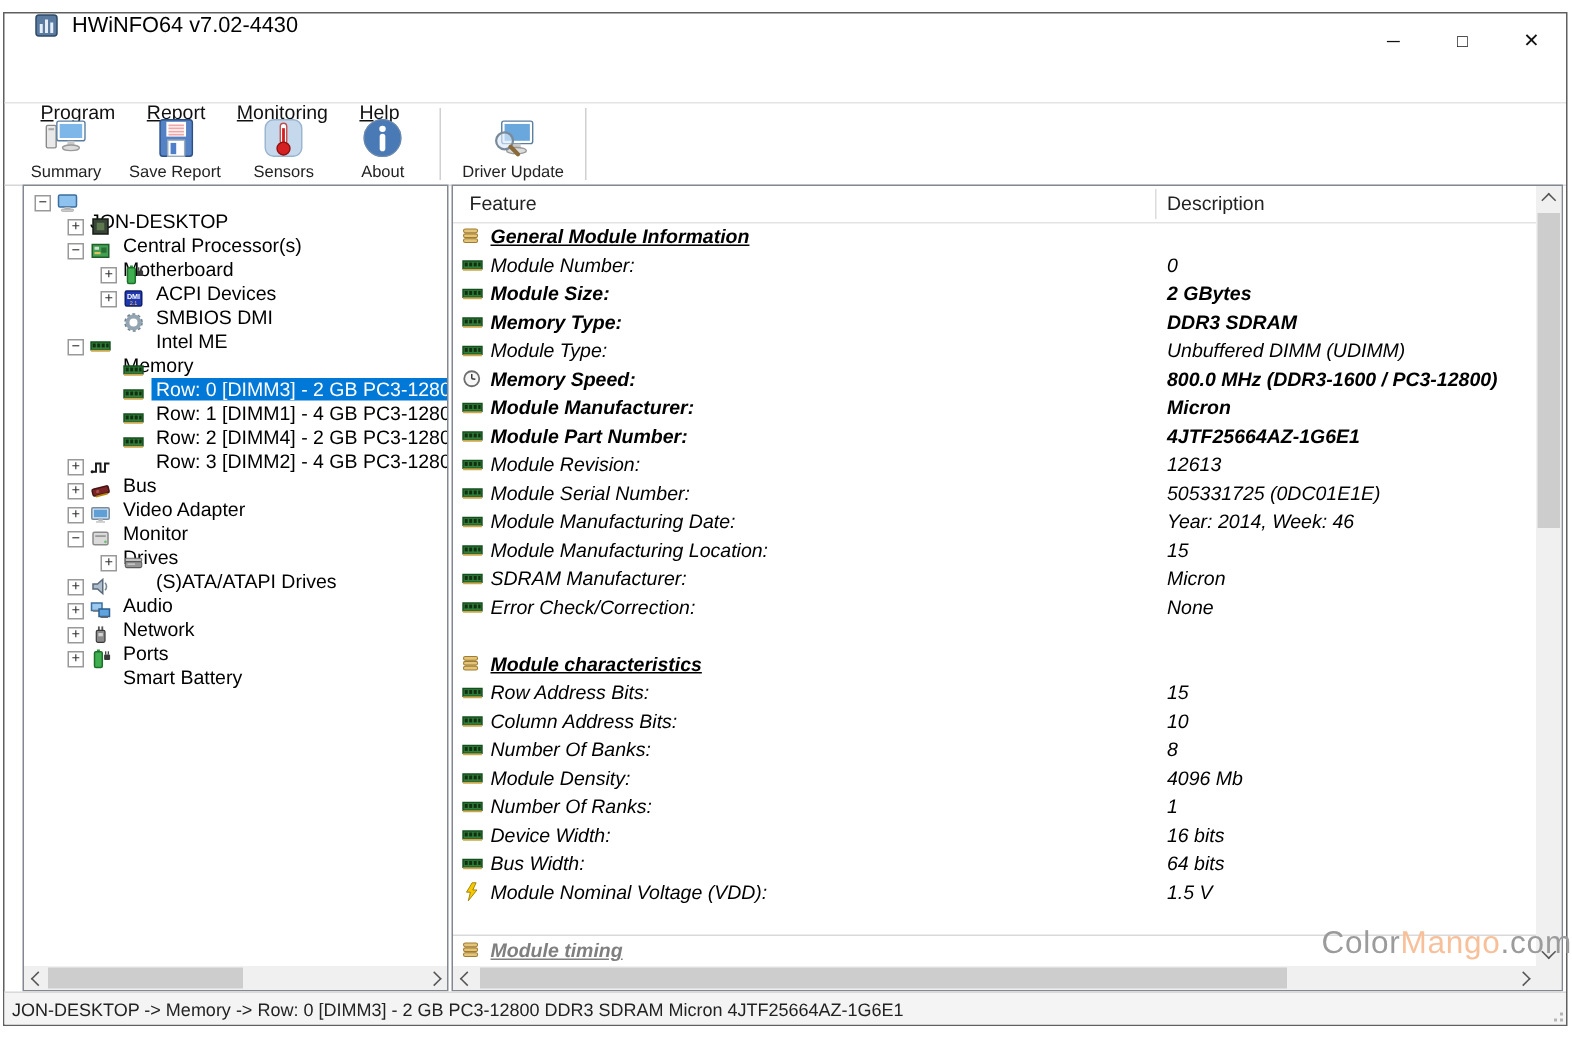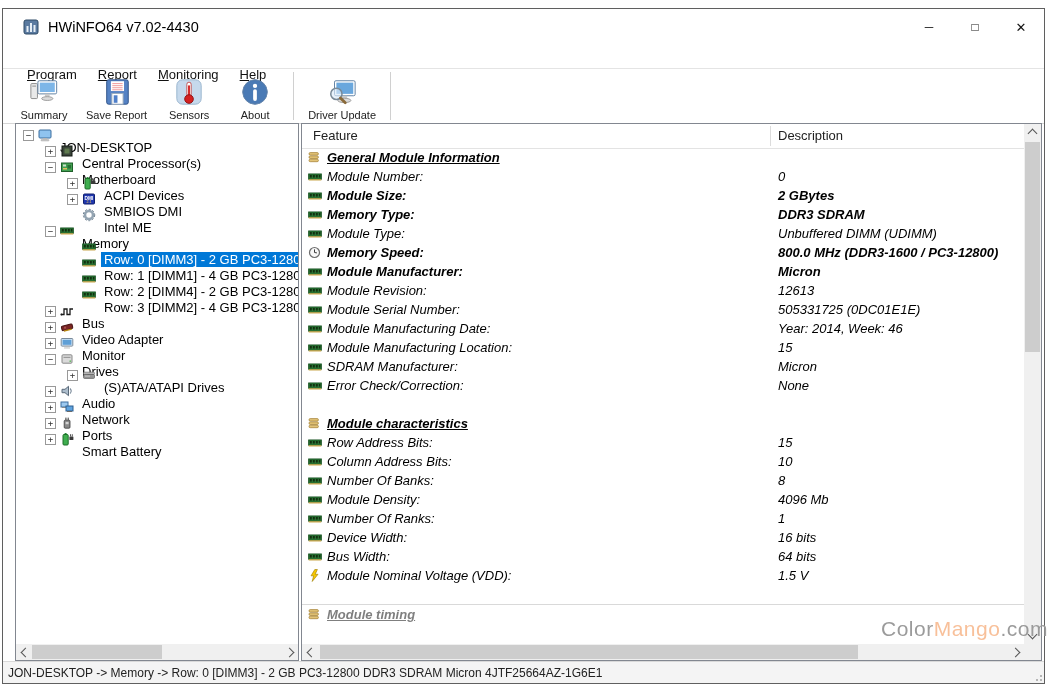--- a/index.html
+++ b/index.html
@@ -6,21 +6,21 @@
   body{
     width:1048px;height:698px;position:relative;background:#ffffff;
     font-family:"Liberation Sans","DejaVu Sans",sans-serif;
     -webkit-font-smoothing:antialiased;overflow:hidden;
   }
   .window{
     position:absolute;left:2px;top:8px;width:1043px;height:676px;
     background:#fff;border:1px solid #5f5f5f;box-sizing:border-box;
   }
   
-  .titlebar{height:36px;display:flex;align-items:center;padding-left:20px;position:relative;}
+  .titlebar{height:36px;display:flex;align-items:flex-start;padding-left:20px;position:relative;}
   .titlebar .app-ic{width:16px;height:16px;display:inline-flex;}
   .titlebar .title{font-size:14.5px;color:#000;margin-left:9px;}
   .win-controls{position:absolute;right:0;top:0;height:36px;display:flex;}
   .win-btn{width:46px;height:36px;display:flex;align-items:center;justify-content:center;
     font-size:12px;color:#111;cursor:default;}
   .win-btn.close{font-size:13px;}
   
   .menubar{height:23px;display:flex;align-items:center;padding-left:17px;}
   .menu-item{font-size:13px;color:#111;padding:2px 7px;margin-right:7px;margin-top:36px;}
   .menu-item u{text-decoration:underline;}
@@ -531,20 +531,34 @@
               <rect x="1.8" y="5" width="2" height="2.6" fill="#12300f"></rect>
               <rect x="4.8" y="5" width="2" height="2.6" fill="#12300f"></rect>
               <rect x="7.8" y="5" width="2" height="2.6" fill="#12300f"></rect>
               <rect x="10.8" y="5" width="1.6" height="2.6" fill="#12300f"></rect>
               <rect x="0.7" y="9.2" width="12.6" height="1.3" fill="#caa84f"></rect>
             </svg>
           </span>
           <span class="d-label">Module Manufacturer:</span>
           <span class="d-value">Micron</span>
         </div>
+        <div class="d-row item bold">
+          <span class="d-ic">
+            <svg viewBox="0 0 14 14" width="14" height="14">
+              <rect x="0.7" y="4" width="12.6" height="5.2" fill="#2f7d3a" stroke="#14501e"></rect>
+              <rect x="1.8" y="5" width="2" height="2.6" fill="#12300f"></rect>
+              <rect x="4.8" y="5" width="2" height="2.6" fill="#12300f"></rect>
+              <rect x="7.8" y="5" width="2" height="2.6" fill="#12300f"></rect>
+              <rect x="10.8" y="5" width="1.6" height="2.6" fill="#12300f"></rect>
+              <rect x="0.7" y="9.2" width="12.6" height="1.3" fill="#caa84f"></rect>
+            </svg>
+          </span>
+          <span class="d-label">Module Part Number:</span>
+          <span class="d-value">4JTF25664AZ-1G6E1</span>
+        </div>
         <div class="d-row item">
           <span class="d-ic">
             <svg viewBox="0 0 14 14" width="14" height="14">
               <rect x="0.7" y="4" width="12.6" height="5.2" fill="#2f7d3a" stroke="#14501e"></rect>
               <rect x="1.8" y="5" width="2" height="2.6" fill="#12300f"></rect>
               <rect x="4.8" y="5" width="2" height="2.6" fill="#12300f"></rect>
               <rect x="7.8" y="5" width="2" height="2.6" fill="#12300f"></rect>
               <rect x="10.8" y="5" width="1.6" height="2.6" fill="#12300f"></rect>
               <rect x="0.7" y="9.2" width="12.6" height="1.3" fill="#caa84f"></rect>
             </svg>

